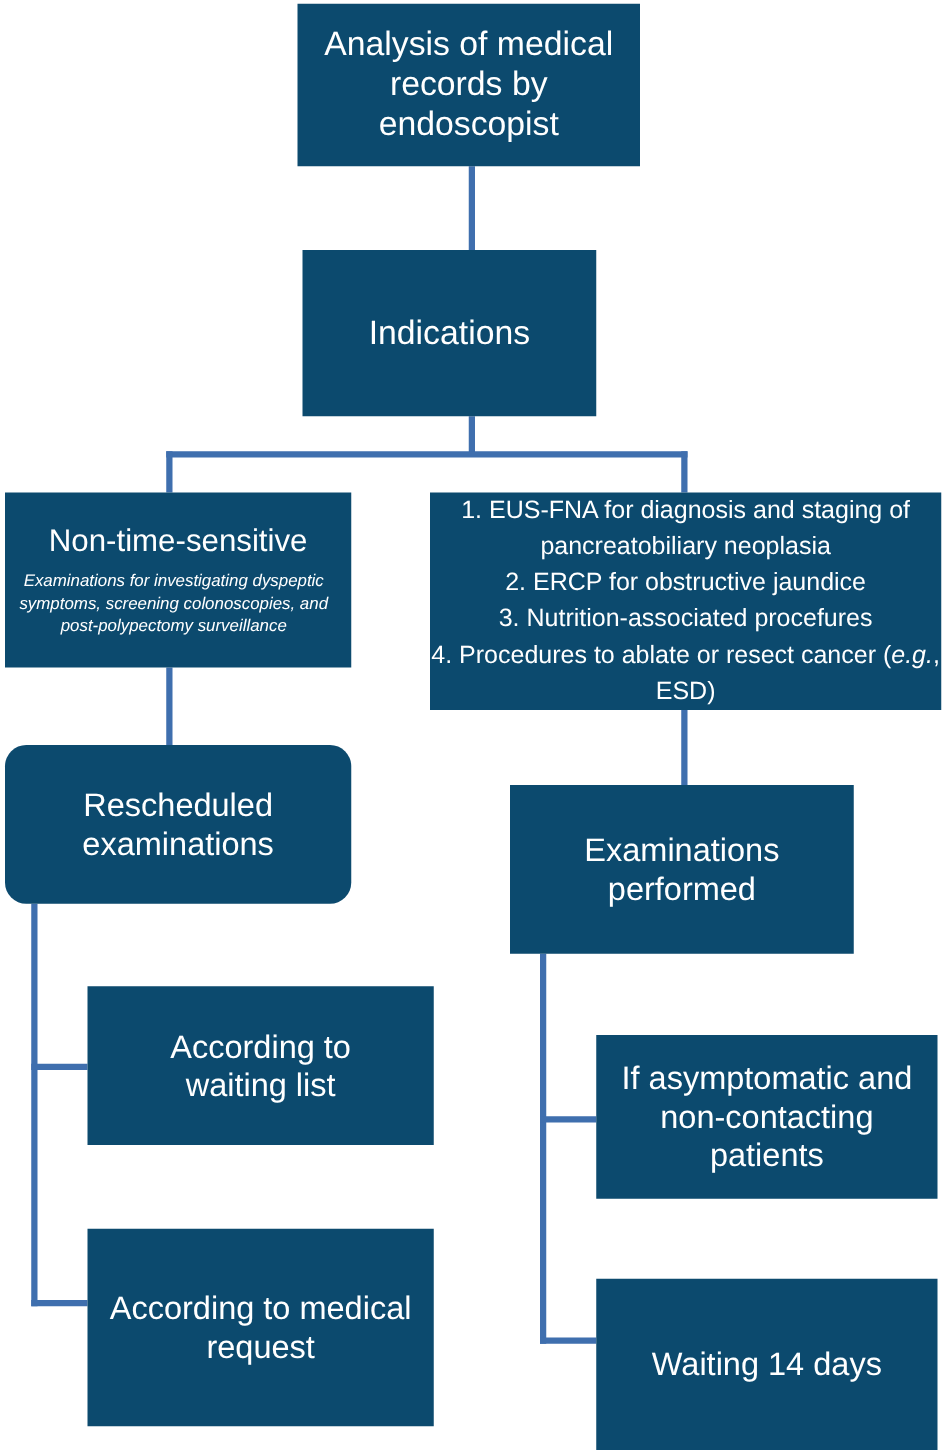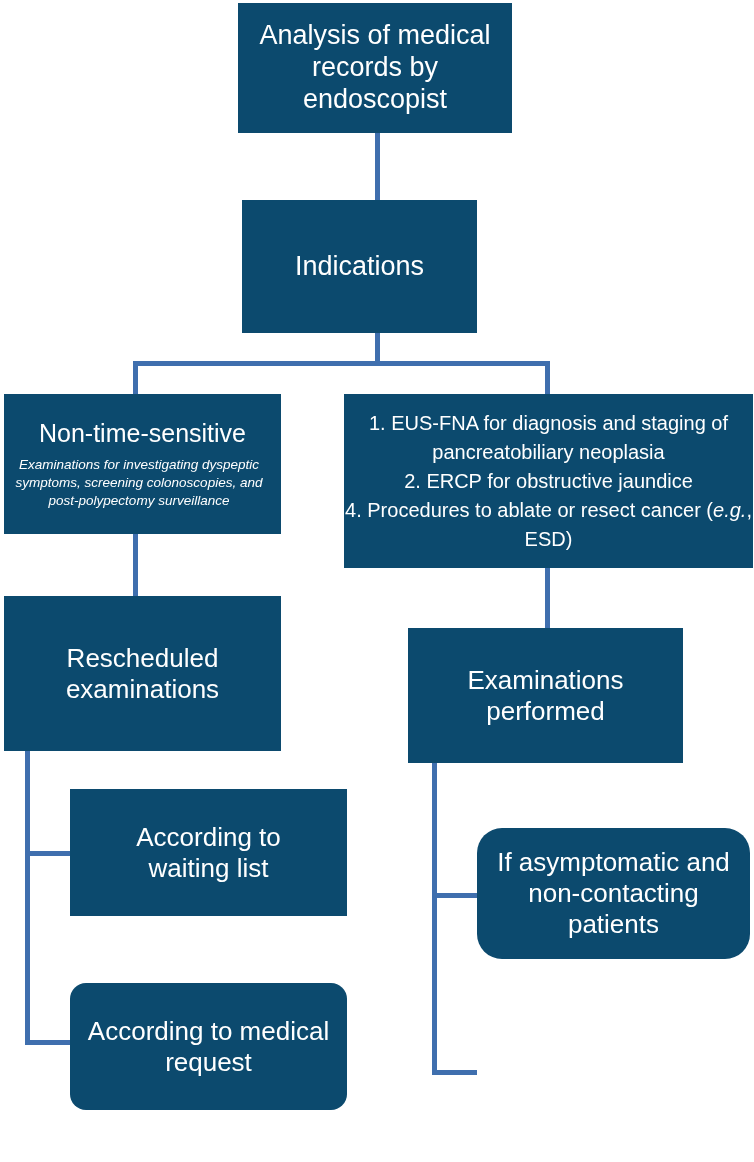--- a/index.html
+++ b/index.html
@@ -104,37 +104,41 @@
   </div>
 
   <div class="node" style="left:4px; top:394px; width:277px; height:140px;">
     <span class="title t-hdr">Non-time-sensitive</span>
     <span class="body t-sm overflow-text">Examinations for investigating dyspeptic symptoms, screening colonoscopies, and post-polypectomy surveillance</span>
   </div>
 
   <div class="node" style="left:344px; top:394px; width:409px; height:174px;">
     <span class="body t-sm2 overflow-text-r">1. EUS-FNA for diagnosis and staging of pancreatobiliary neoplasia</span>
     <span class="body t-sm2 overflow-text-r">2. ERCP for obstructive jaundice</span>
+    <span class="body t-sm2 overflow-text-r">3. Nutrition-associated procefures</span>
     <span class="body t-sm2 overflow-text-r"><span>4. Procedures to ablate or resect cancer  (</span><i>e.g.</i><span>, ESD)</span></span>
   </div>
 
-  <div class="node t-md" style="left:4px; top:596px; width:277px; height:155px; padding:0 18px;">
+  <div class="node t-md" style="left:4px; top:596px; width:277px; height:127px; padding:0 18px;border-radius:17px;">
     <span class="title">Rescheduled examinations</span>
   </div>
 
   <div class="node t-md" style="left:408px; top:628px; width:275px; height:135px; padding:0 18px;">
     <span class="title">Examinations performed</span>
   </div>
 
   <div class="node t-md" style="left:70px; top:789px; width:277px; height:127px; padding:0 28px;">
     <span class="title">According to waiting list</span>
   </div>
 
-  <div class="node t-md" style="left:477px; top:828px; width:273px; height:131px; padding:0 6px;border-radius:25px;">
+  <div class="node t-md" style="left:477px; top:828px; width:273px; height:131px; padding:0 6px;">
     <span class="title">If asymptomatic and non-contacting patients</span>
   </div>
 
-  <div class="node t-md" style="left:70px; top:983px; width:277px; height:127px; padding:0 10px;border-radius:16px;">
+  <div class="node t-md" style="left:70px; top:983px; width:277px; height:158px; padding:0 10px;">
     <span class="title">According to medical request</span>
   </div>
 
+  <div class="node t-md" style="left:477px; top:1023px; width:273px; height:137px; padding:0 18px;">
+    <span class="title">Waiting 14 days</span>
+  </div>
 
 </div>
 
 </body></html>

